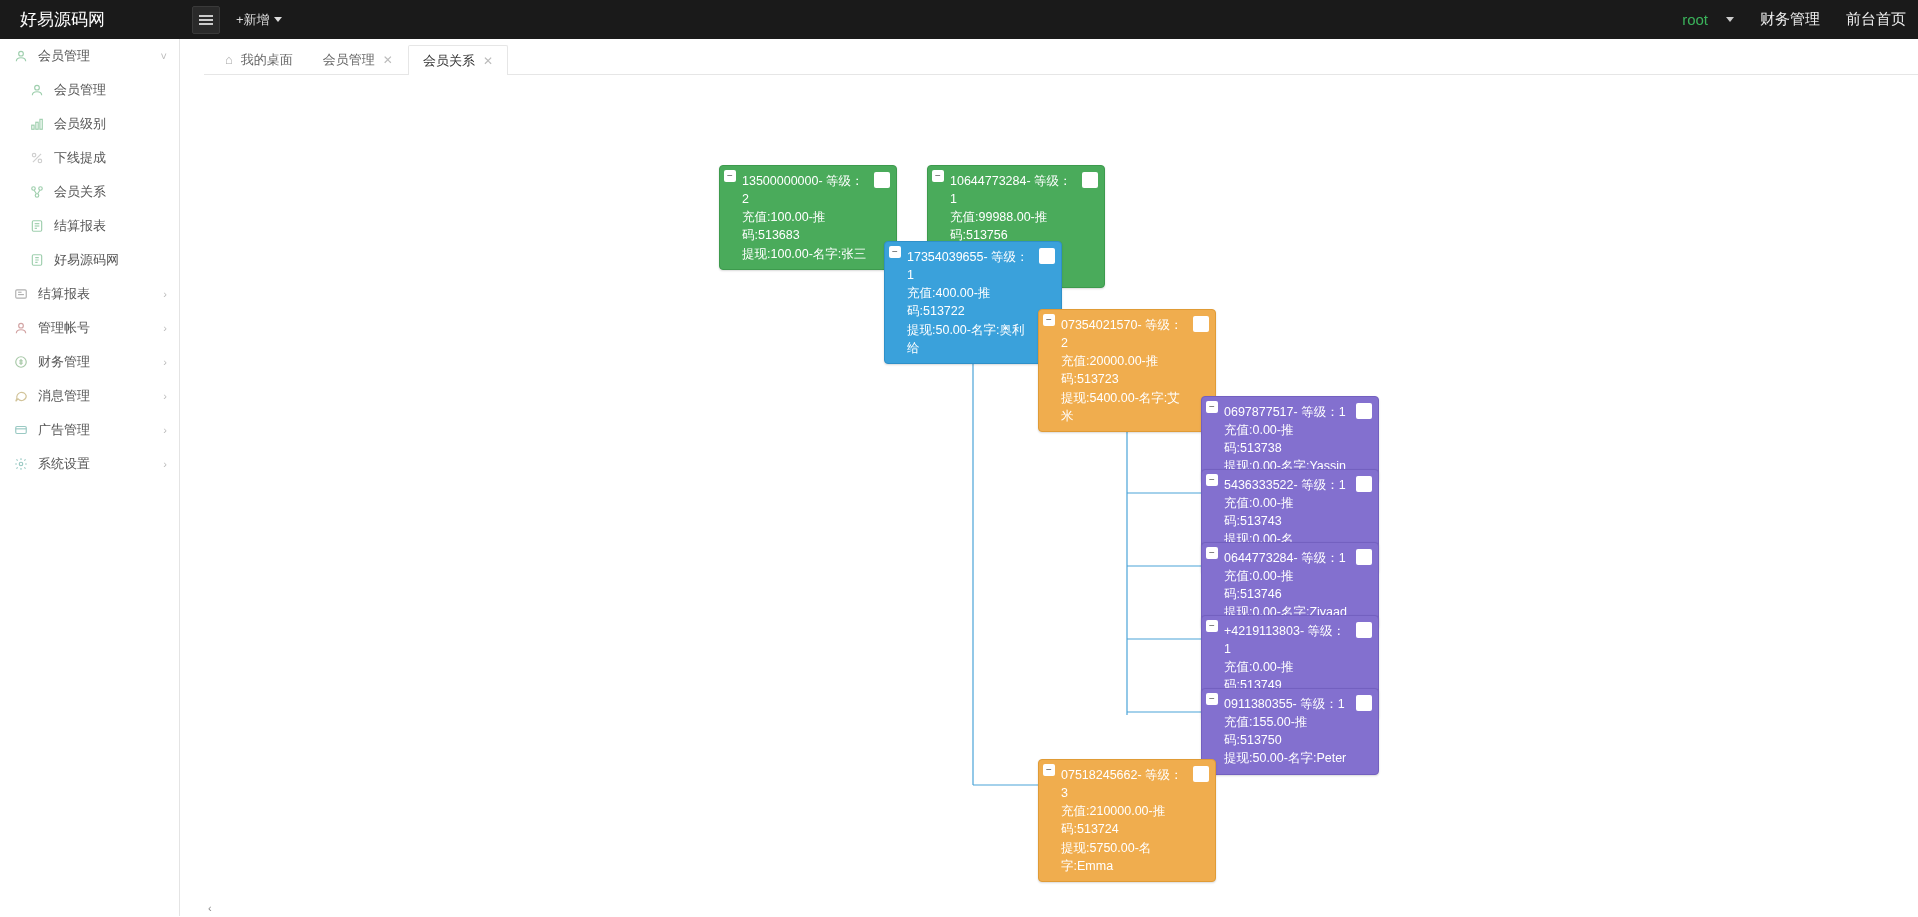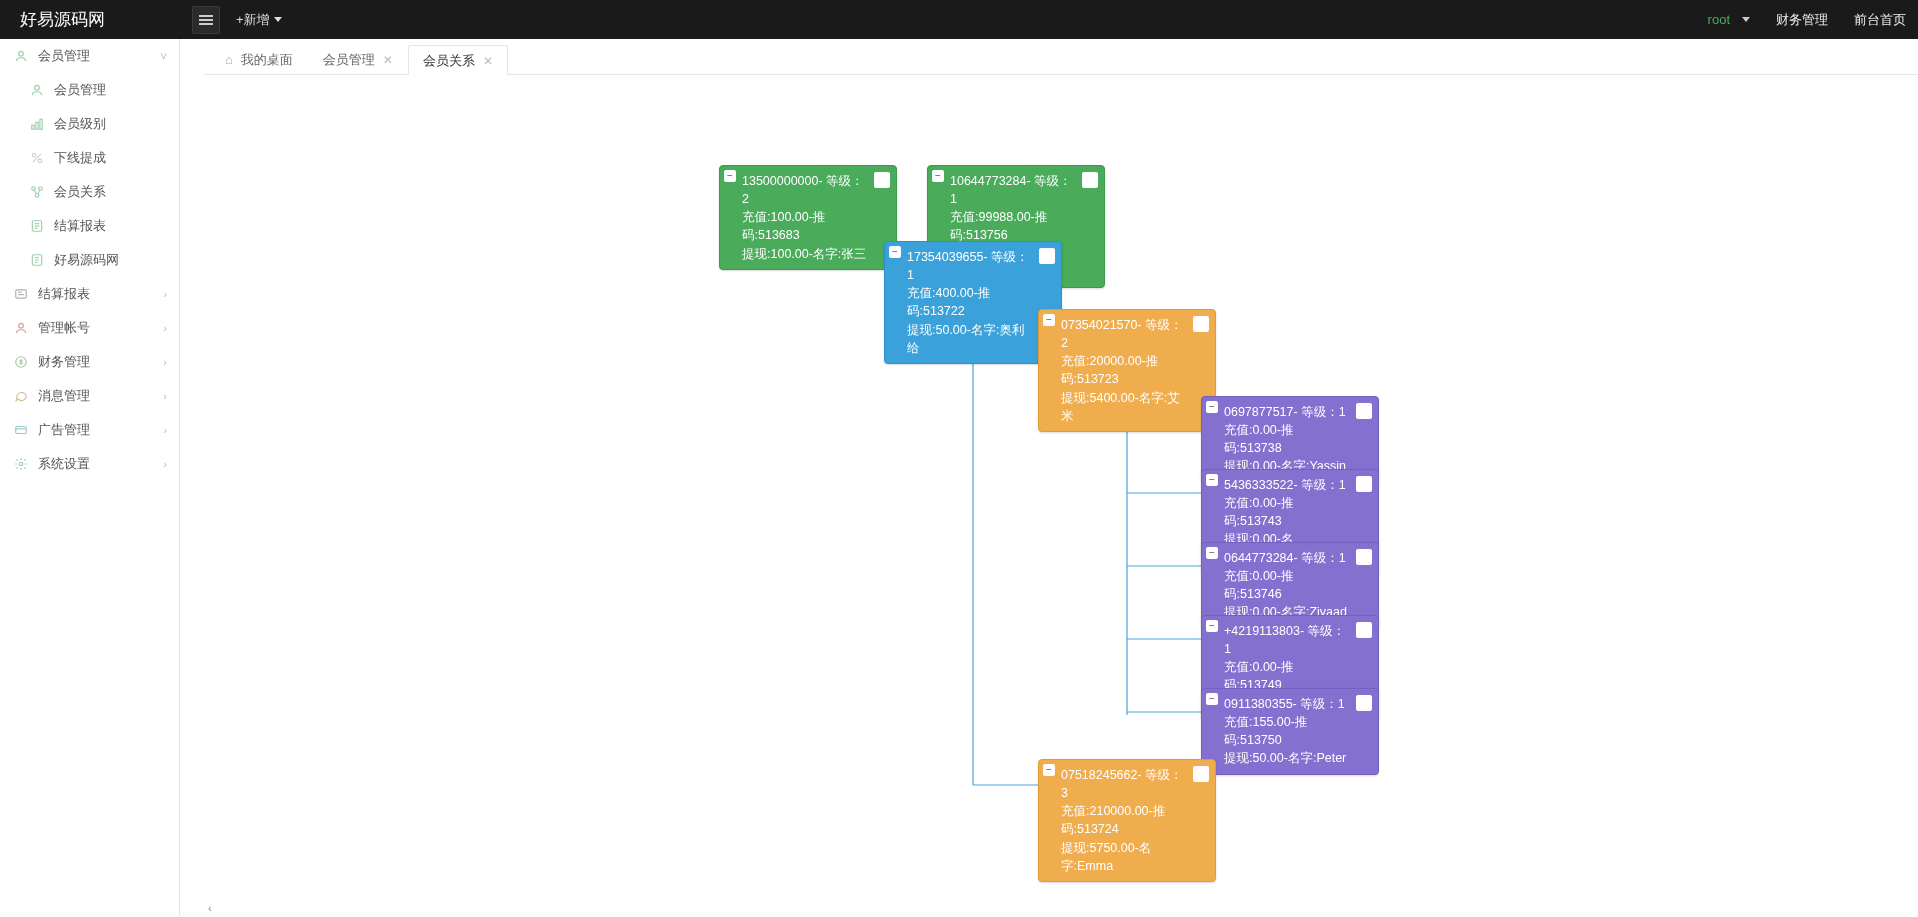--- a/index.html
+++ b/index.html
@@ -6,21 +6,21 @@
   body { font-family: "Helvetica Neue", Arial, "Microsoft YaHei", sans-serif; font-size:13px; color:#333; background:#fff; overflow:hidden; }
 
   
   .topbar { height:39px; background:#1a1a1a; color:#fff; display:flex; align-items:center; padding:0 12px; }
   .brand { font-size:17px; font-weight:500; color:#fff; padding:0 20px 0 8px; width:180px; }
   .hamburger { width:28px; height:28px; border:1px solid #3a3a3a; background:#2a2a2a; display:flex; align-items:center; justify-content:center; cursor:pointer; border-radius:2px; margin-right:16px; }
   .hamburger-lines { width:14px; height:10px; display:flex; flex-direction:column; justify-content:space-between; }
   .hamburger-lines span { display:block; height:2px; background:#ccc; }
   .add-btn { color:#ddd; cursor:pointer; display:flex; align-items:center; gap:4px; font-size:13px; }
   .spacer { flex:1; }
-  .top-link { color:#eee; cursor:pointer; margin-left:26px; font-size:13px; display:flex; align-items:center; gap:12px; }
+  .top-link { color:#eee; cursor:pointer; margin-left:26px; font-size:15px; display:flex; align-items:center; gap:18px; }
   .user-name { color:#3bb35b; }
   .caret-down { width:0; height:0; border-left:4px solid transparent; border-right:4px solid transparent; border-top:5px solid currentColor; display:inline-block; }
 
   
   .shell { display:flex; height:calc(100vh - 40px);gap:24px; }
   .sidebar { width:180px; border-right:1px solid #e4e4e4; background:#fff; overflow-y:auto; }
   .side-item { height:34px; display:flex; align-items:center; padding:0 14px; color:#555; cursor:pointer; font-size:13px; gap:10px; position:relative; }
   .side-sub { padding-left:30px; }
   .side-icon { width:14px; height:14px; display:inline-flex; align-items:center; justify-content:center; color:#94c3a5; }
   .side-arrow { position:absolute; right:12px; color:#bbb; font-size:11px; }

